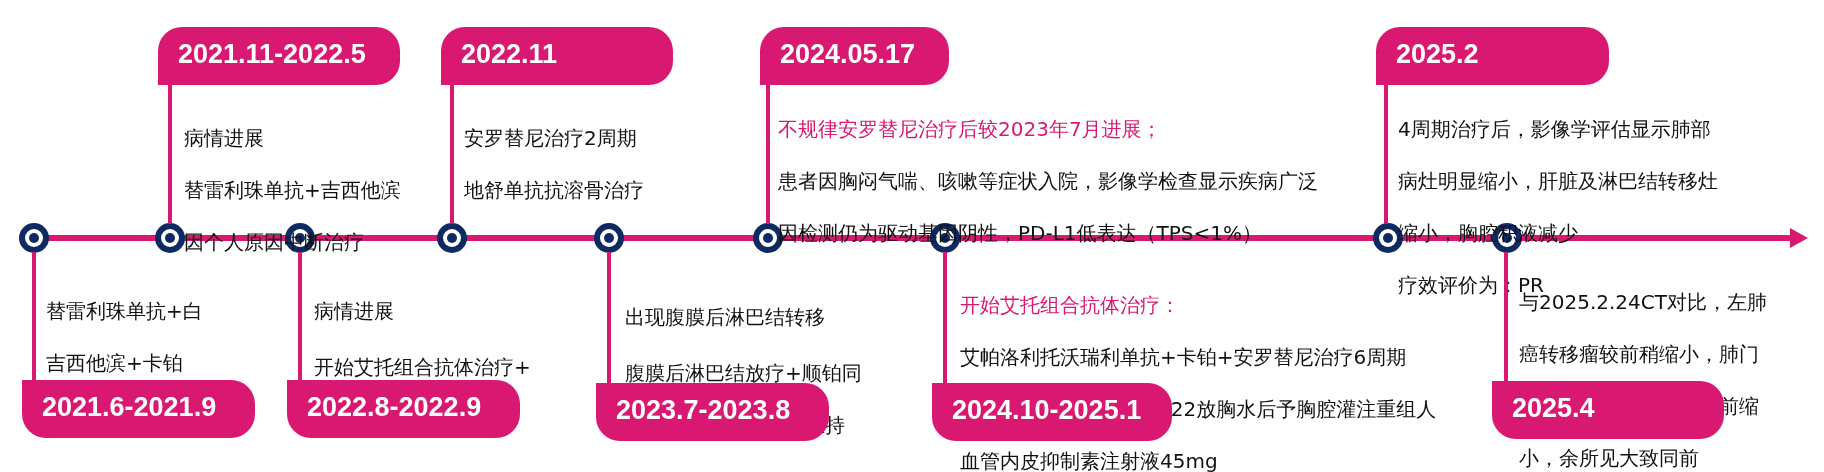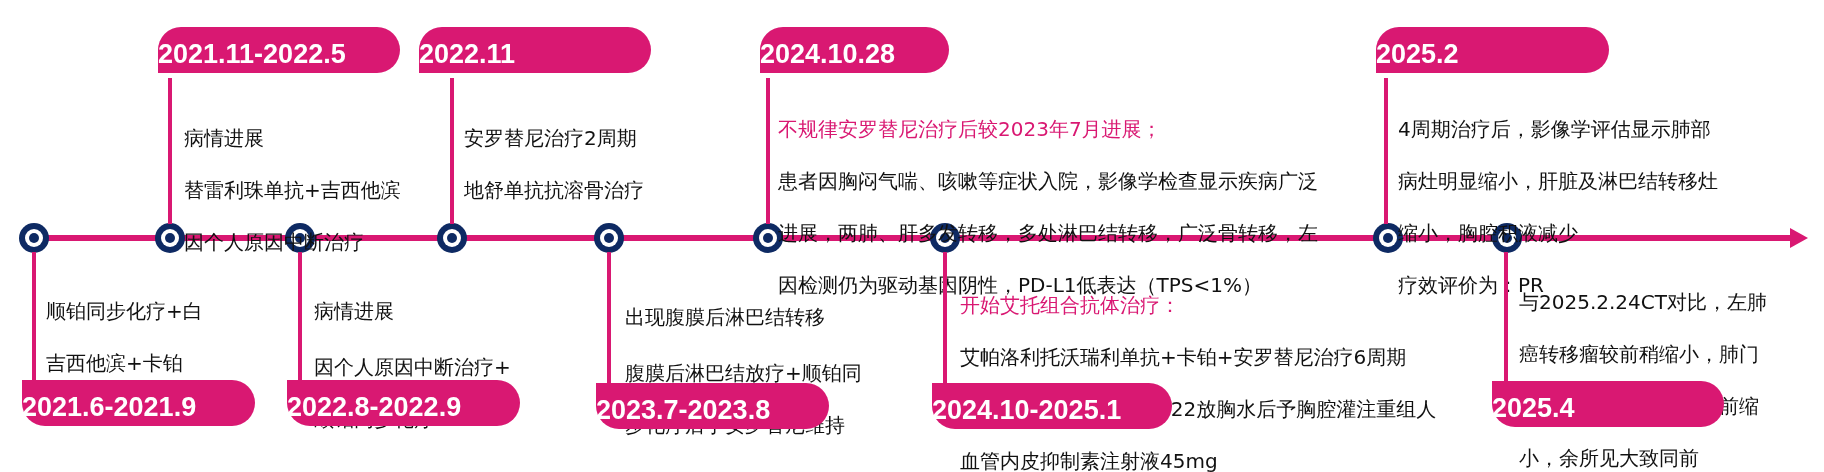--- a/index.html
+++ b/index.html
@@ -9,23 +9,23 @@
   .arrow { position: absolute; left: 1790px; top: 228px; width: 0; height: 0;
            border-top: 10px solid transparent; border-bottom: 10px solid transparent;
            border-left: 18px solid #d91872; }
   .node { position: absolute; width: 30px; height: 30px; margin-left: -15px; margin-top: -15px;
           border-radius: 50%; background: #0e2a63; top: 238px; }
   .node::before { content: ""; position: absolute; left: 6px; top: 6px; width: 18px; height: 18px;
           border-radius: 50%; background: #ffffff; }
   .node::after { content: ""; position: absolute; left: 10px; top: 10px; width: 10px; height: 10px;
           border-radius: 50%; background: #0e2a63; }
   .stem { position: absolute; width: 4px; background: #d91872; margin-left: -2px; }
-  .badge { position: absolute; height: 46px; background: #d91872; color: #ffffff;
+  .badge { position: absolute; height: 58px; background: #d91872; color: #ffffff;
            font-family: "Liberation Sans", "DejaVu Sans", sans-serif; font-weight: bold; font-size: 27px;
-           line-height: 54px; box-sizing: border-box; }
+           line-height: 54px; padding-left: 20px; box-sizing: border-box; }
   .badge.top { border-radius: 24px 24px 24px 0; }
   .badge.bottom { border-radius: 0 24px 24px 24px; }
   .desc { position: absolute; color: #111111; font-weight: normal; font-size: 20px; line-height: 26px;
           white-space: pre-line; }
   .desc .hl { color: #d91872; display: block; }
   .desc .line { display: block; }
 </style>
 </head>
 <body>
 
@@ -37,63 +37,62 @@
 <div class="node" style="left:300px"></div>
 <div class="node" style="left:452px"></div>
 <div class="node" style="left:609px"></div>
 <div class="node" style="left:768px"></div>
 <div class="node" style="left:945px"></div>
 <div class="node" style="left:1388px"></div>
 <div class="node" style="left:1507px"></div>
 
 <div class="stem" style="left:34px;top:252px;height:132px"></div>
 <div class="desc" style="left:46px;top:272px">
-  <span class="line">顺铂同步化疗+白</span>
+  <span class="line">替雷利珠单抗+白</span>
   <span class="line">吉西他滨+卡铂</span>
   <span class="line">疗效评价：SD</span>
 </div>
 <div class="badge bottom" style="left:22px;top:380px;width:233px">2021.6-2021.9</div>
 
 <div class="badge top" style="left:158px;top:27px;width:242px">2021.11-2022.5</div>
 <div class="stem" style="left:170px;top:78px;height:146px"></div>
 <div class="desc" style="left:184px;top:99px">
   <span class="line">病情进展</span>
   <span class="line">替雷利珠单抗+吉西他滨</span>
   <span class="line">因个人原因中断治疗</span>
 </div>
 
 <div class="stem" style="left:300px;top:252px;height:132px"></div>
 <div class="desc" style="left:314px;top:272px">
   <span class="line" style="margin-bottom:4px">病情进展</span>
-  <span class="line">因个人原因中断治疗+</span>
+  <span class="line">开始艾托组合抗体治疗+</span>
   <span class="line">顺铂同步化疗</span>
 </div>
 <div class="badge bottom" style="left:287px;top:380px;width:233px">2022.8-2022.9</div>
 
-<div class="badge top" style="left:419px;top:27px;width:232px">2022.11</div>
+<div class="badge top" style="left:441px;top:27px;width:232px">2022.11</div>
 <div class="stem" style="left:452px;top:78px;height:146px"></div>
 <div class="desc" style="left:464px;top:99px">
   <span class="line">安罗替尼治疗2周期</span>
   <span class="line">地舒单抗抗溶骨治疗</span>
 </div>
 
 <div class="stem" style="left:609px;top:252px;height:132px"></div>
 <div class="desc" style="left:625px;top:278px">
   <span class="line" style="margin-bottom:4px">出现腹膜后淋巴结转移</span>
   <span class="line">腹膜后淋巴结放疗+顺铂同</span>
   <span class="line">步化疗后予安罗替尼维持</span>
 </div>
 <div class="badge bottom" style="left:596px;top:383px;width:233px">2023.7-2023.8</div>
 
-<div class="badge top" style="left:760px;top:27px;width:189px">2024.10.28</div>
+<div class="badge top" style="left:760px;top:27px;width:189px">2024.05.17</div>
 <div class="stem" style="left:768px;top:78px;height:146px"></div>
 <div class="desc" style="left:778px;top:90px;line-height:26px">
   <span class="hl">不规律安罗替尼治疗后较2023年7月进展；</span>
   <span class="line">患者因胸闷气喘、咳嗽等症状入院，影像学检查显示疾病广泛</span>
-  <span class="line">进展，两肺、肝多发转移，多处淋巴结转移，广泛骨转移，左</span>
   <span class="line">因检测仍为驱动基因阴性，PD-L1低表达（TPS&lt;1%）</span>
 </div>
 
 <div class="stem" style="left:945px;top:252px;height:132px"></div>
 <div class="desc" style="left:960px;top:266px;line-height:26px">
   <span class="hl">开始艾托组合抗体治疗：</span>
   <span class="line">艾帕洛利托沃瑞利单抗+卡铂+安罗替尼治疗6周期</span>
   <span class="line">为控制胸水，2024-10-22放胸水后予胸腔灌注重组人</span>
   <span class="line">血管内皮抑制素注射液45mg</span>
 </div>

